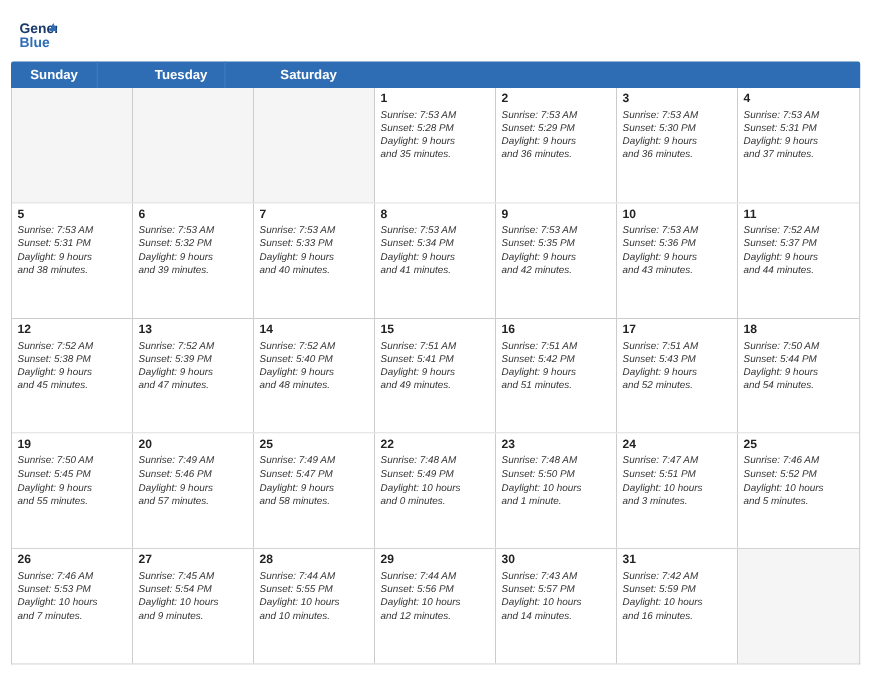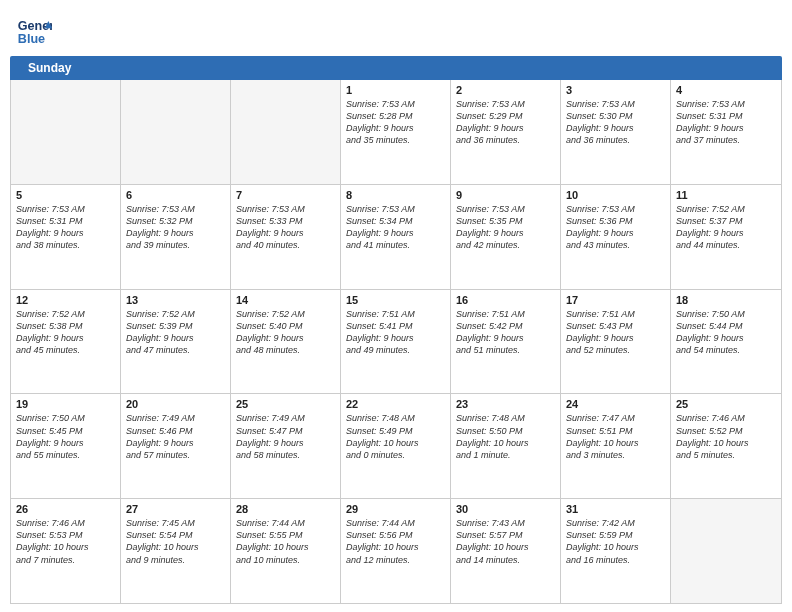--- a/index.html
+++ b/index.html
@@ -120,20 +120,22 @@
     </div>
     <div class="title-area">
       <div class="month-title"></div>
       <div class="location"></div>
     </div>
   </div>
 
   <div class="calendar">
     <div class="cal-header">
     <div class="cal-header-cell">Sunday</div>
+        <div class="cal-header-cell">Tuesday</div>
+        <div class="cal-header-cell">Saturday</div>
       </div>
     <div class="cal-body">
     <div class="cal-row">
           <div class="cal-cell empty"></div>
           <div class="cal-cell empty"></div>
           <div class="cal-cell empty"></div>
           <div class="cal-cell">
             <div class="day-num">1</div>
             <div class="cell-info" style="white-space: pre-line;">Sunrise: 7:53 AM
 Sunset: 5:28 PM

